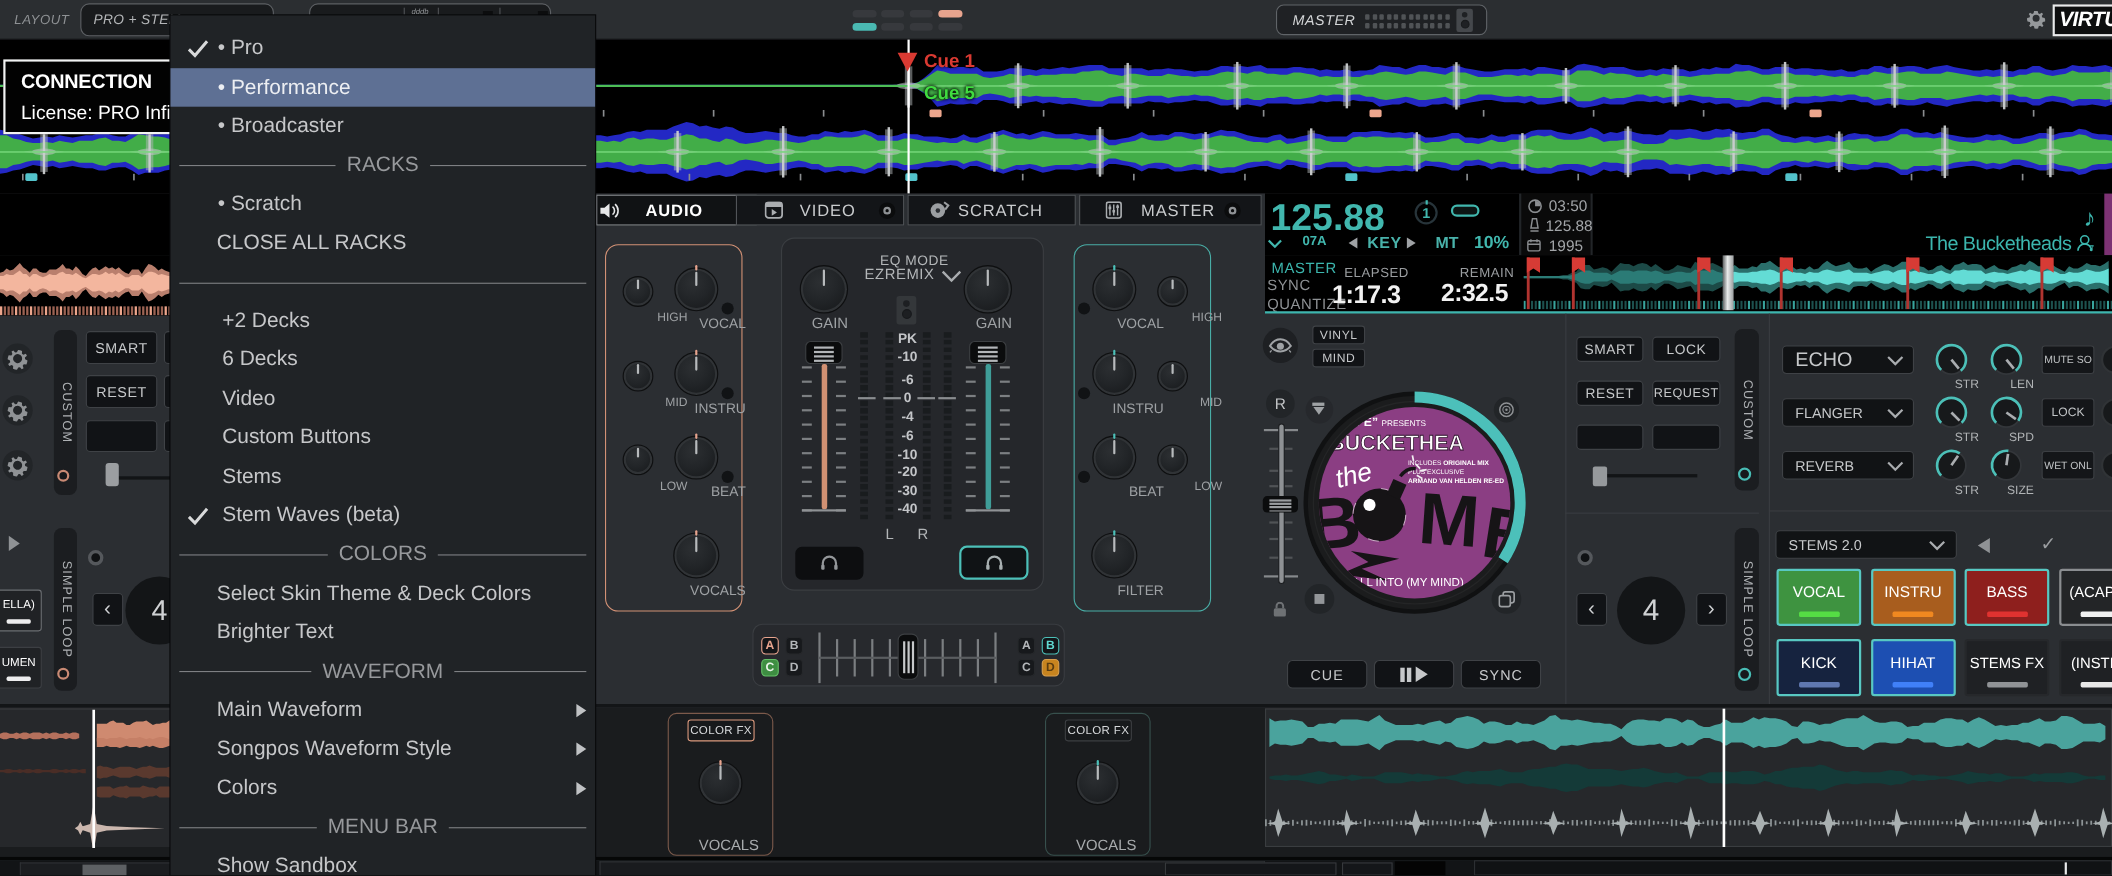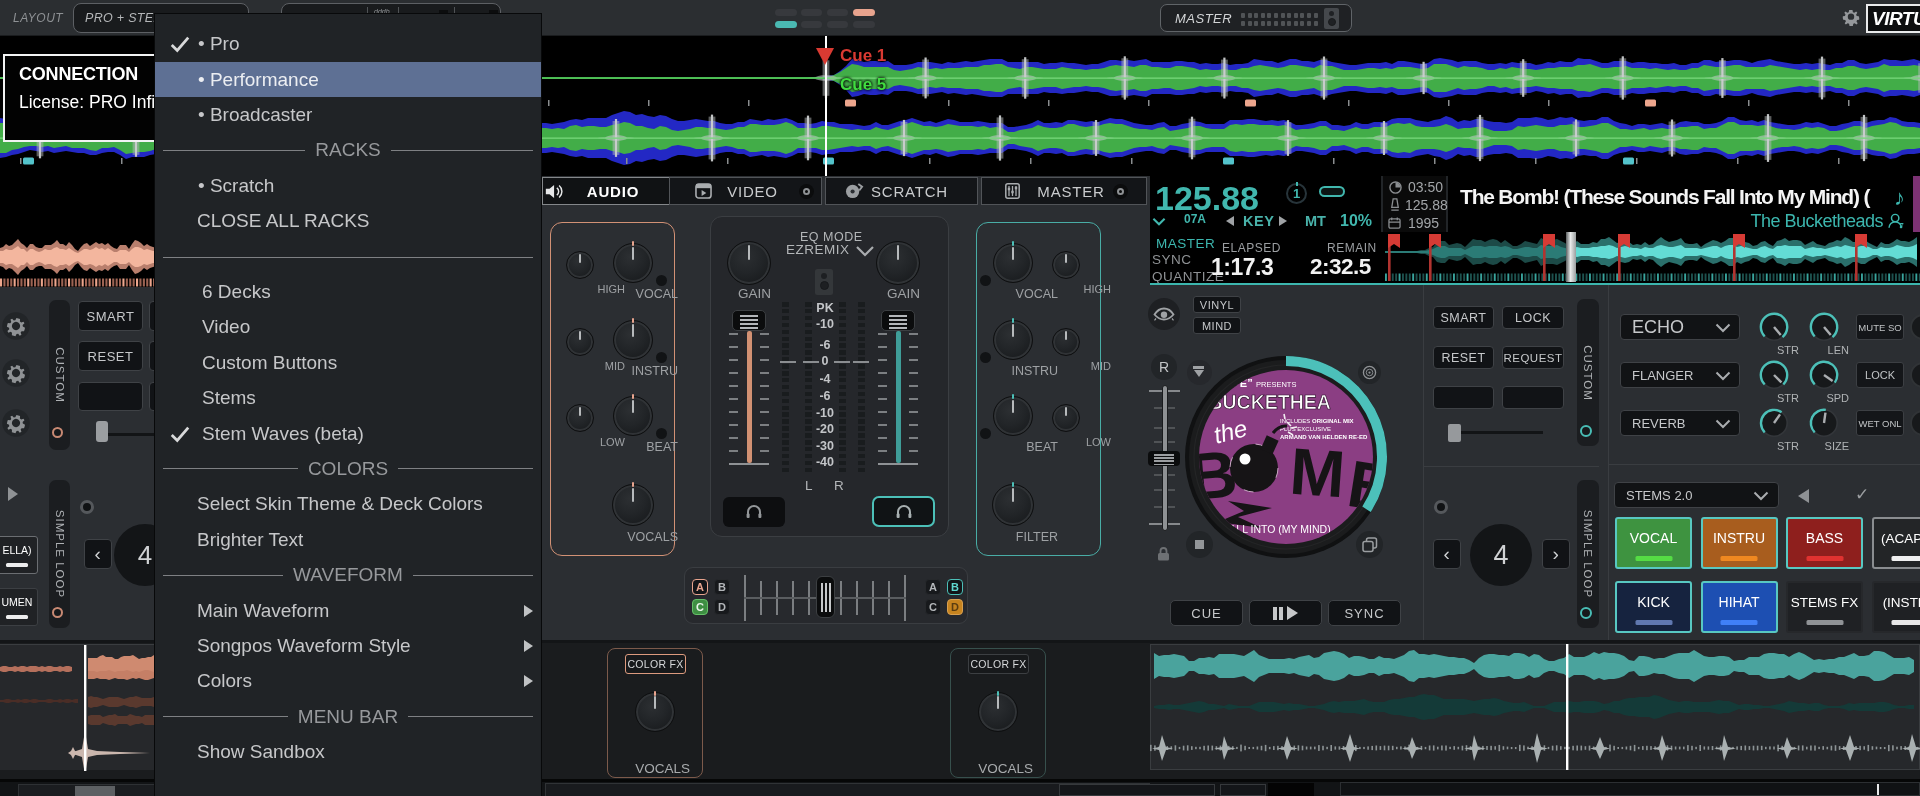--- a/index.html
+++ b/index.html
@@ -815,21 +815,20 @@
         </svg>
     <div class="txt" style="left:22px;top:21px;font-size:14px;color:#a2a5a8;">125.88</div>
     <svg class="abs" style="left:5px;top:41px;" width="13" height="12" viewBox="0 0 14 13">
           <rect x="1" y="2" width="12" height="10" rx="1.5" fill="none" stroke="#8a8d90" stroke-width="1.4"></rect>
           <path stroke="#8a8d90" stroke-width="1.4" d="M1 5.5h12M4 0.5v3M10 0.5v3"></path>
         </svg>
     <div class="txt" style="left:25px;top:39px;font-size:14px;color:#a2a5a8;">1995</div>
   </div>
 
   <div class="abs" style="left:298px;top:0;width:472px;height:56px;background:#000;"></div>
-  <div class="txt" style="left:310px;top:9px;font-size:21px;font-weight:bold;color:#f4f4f4;letter-spacing:-1.2px;">The Bomb! (These Sounds Fall Into My Mind) (</div>
   <div class="txt" style="left:744px;top:9px;font-size:22px;color:#3cb6ae;">♪</div>
   <div class="txt" style="right:37px;top:35px;font-size:18px;letter-spacing:-0.5px;color:#3cb6ae;">The Bucketheads</div>
   <svg class="abs" style="left:737px;top:36px;" width="18" height="17" viewBox="0 0 22 20">
         <circle cx="10" cy="7" r="4.5" fill="none" stroke="#3cb6ae" stroke-width="1.8"></circle>
         <path fill="none" stroke="#3cb6ae" stroke-width="1.8" d="M2.5 19a7.5 7.5 0 0 1 15 0"></path>
         <path fill="#3cb6ae" d="M16 13h4v1.5h-4zM18.8 13v5a1.6 1.6 0 1 1-1-1.5"></path>
       </svg>
   <div class="abs" style="left:763px;top:0;width:7px;height:56px;background:#7c3273;"></div>
 
   <div class="abs" style="left:0;top:56px;width:770px;height:51px;background:#000;">
@@ -1455,21 +1454,21 @@
 <path fill="#a9b0b1" d="M450 93L454 103L460 104.5L454 106L450 115L446 106L440 104.5L446 103Z"></path>
 <path fill="#a9b0b1" d="M512 91L516 103L523 104.5L516 106L512 117L509 106L502 104.5L509 103Z"></path>
 <path fill="#a9b0b1" d="M574 91L578 103L586 104.5L578 106L574 117L572 106L564 104.5L572 103Z"></path>
 <path fill="#a9b0b1" d="M637 93L641 103L648 104.5L641 106L637 115L634 106L627 104.5L634 103Z"></path>
 <path fill="#a9b0b1" d="M700 91L704 103L710 104.5L704 106L700 117L696 106L690 104.5L696 103Z"></path>
 <path fill="#a9b0b1" d="M762 90L766 103L773 104.5L766 106L762 118L759 106L752 104.5L759 103Z"></path>
 <rect x="416" y="0" width="2.4" height="126" fill="#ffffff"></rect>
       </svg>
 </div>
 
-<div class="abs" style="left:3px;top:54px;width:185px;height:88px;background:#020202;border:2.5px solid #f2f3f3;">
+<div class="abs" style="left:3px;top:54px;width:185px;height:68px;background:#020202;border:2.5px solid #f2f3f3;">
   <div class="txt" style="left:14px;top:8px;font-size:18px;font-weight:bold;color:#fff;letter-spacing:-0.2px;">CONNECTION</div>
   <div class="txt" style="left:14px;top:36px;font-size:17.5px;color:#fff;">License: PRO Infini</div>
 </div>
 
 <div class="abs" style="left:155px;top:14px;width:386px;height:782px;background:#202326;box-shadow:0 0 0 1px #08090a;padding-top:12.4px;">
   <div class="mrow">
         <svg class="chk" viewBox="0 0 24 24">
           <path fill="none" stroke="#d8d9da" stroke-width="3" d="M3 13l6 6L21 5"></path>
         </svg>
         <span style="padding-left:43px;">• Pro</span>
@@ -1488,20 +1487,23 @@
   <div class="mrow">
         <span style="padding-left:43px;">• Scratch</span>
       </div>
   <div class="mrow">
         <span style="padding-left:42px;">CLOSE ALL RACKS</span>
       </div>
   <div class="mrow">
         <div style="position:absolute;left:8px;right:8px;top:50%;height:1px;background:#7e8083;"></div>
       </div>
   <div class="mrow">
+        <span style="padding-left:47px;">+2 Decks</span>
+      </div>
+  <div class="mrow">
         <span style="padding-left:47px;">6 Decks</span>
       </div>
   <div class="mrow">
         <span style="padding-left:47px;">Video</span>
       </div>
   <div class="mrow">
         <span style="padding-left:47px;">Custom Buttons</span>
       </div>
   <div class="mrow">
         <span style="padding-left:47px;">Stems</span>

